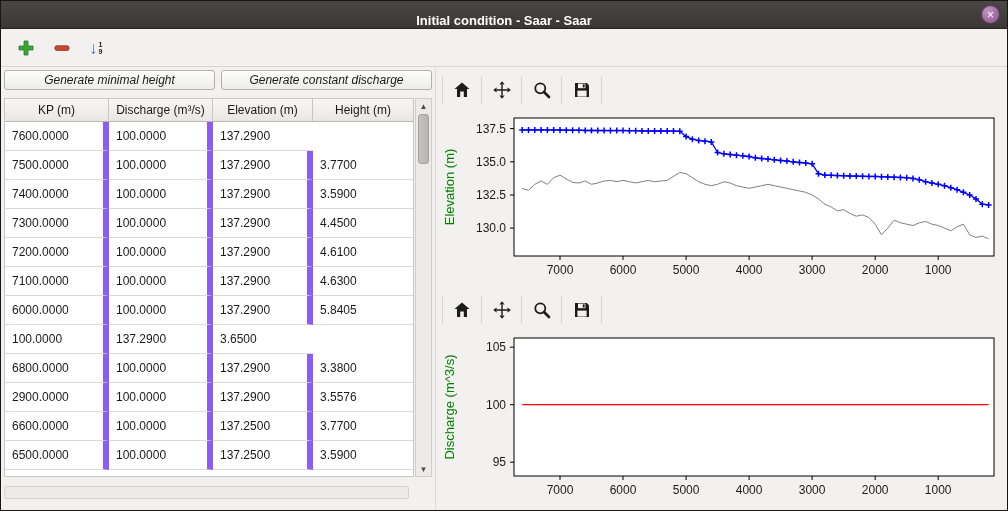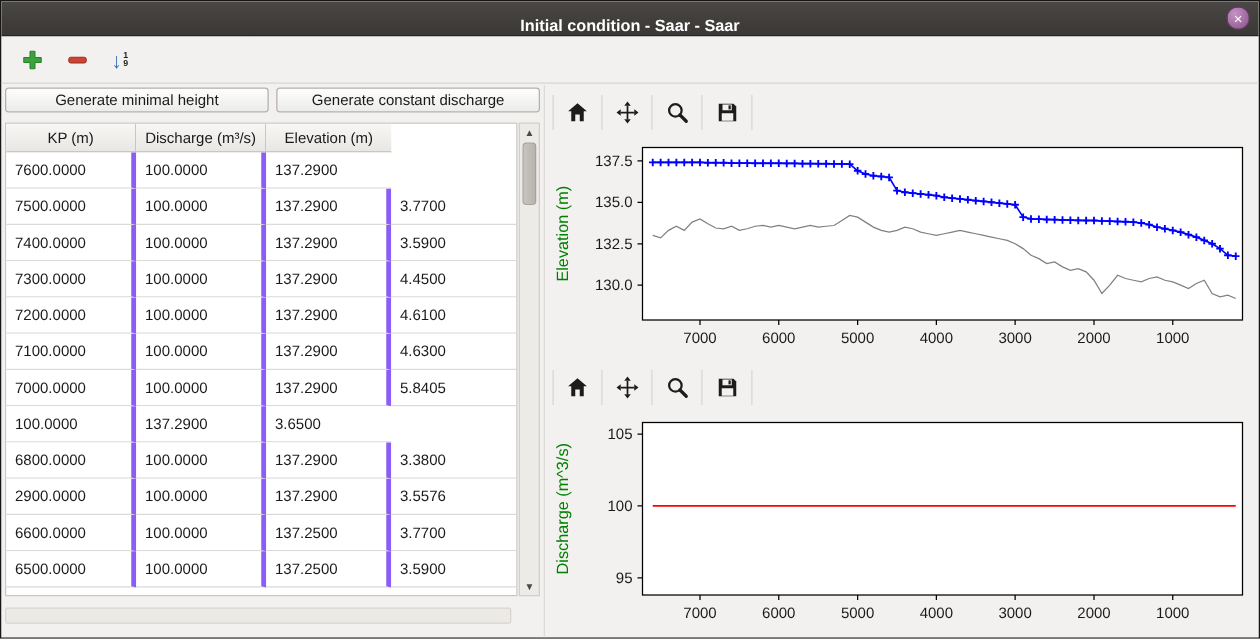--- a/index.html
+++ b/index.html
@@ -25,32 +25,32 @@
   .sort-digits { display:flex; flex-direction:column; font-size:7px; line-height:7px; color:#222; font-weight:bold; margin-left:1px; }
 
   
   .main { position:absolute; top:67px; left:0; right:0; bottom:0; display:flex; }
   .left-panel { width:434px; position:relative; }
   .right-panel { flex:1; position:relative; border-left:1px solid #dddbd8; }
 
   
   .gen-buttons { position:absolute; top:2px; left:3px; right:3px; height:26px; display:flex; gap:6px; }
   button.gen { flex:1; height:20px; font-size:12px; font-family:"Liberation Sans", sans-serif;
-    background:linear-gradient(#fdfdfc,#ececea); border:1px solid #b4b1ad; border-radius:3px; cursor:pointer; color:#1a1a1a; }
+    background:linear-gradient(#fdfdfc,#ececea); border:1px solid #b4b1ad; border-radius:3px; cursor:pointer; color:#1a1a1a;font-style:italic; }
 
   
   .table-area { position:absolute; top:30px; left:3px; right:3px; bottom:33px; display:flex;border-radius:11px; }
   .table { flex:1; border:1px solid #c9c6c2; background:#fff; overflow:hidden; }
   .thead, .tr { display:grid; grid-template-columns:104px 104px 100px 1fr; }
   .th { height:23px; display:flex; align-items:center; justify-content:center; font-size:12px; color:#1a1a1a;
     background:linear-gradient(#f8f7f5,#e9e7e4); border-right:1px solid #c9c6c2; border-bottom:1px solid #b9b6b2; cursor:pointer; }
   .th:last-child { border-right:none; }
   .tr { height:29px; }
   .td { display:flex; align-items:center; padding-left:7px; font-size:12px; color:#1a1a1a;
-    background:#ffffff; border-right:4px solid #8b5cf6; border-bottom:1px solid #dcdad7; }
+    background:#ffffff; border-right:6px solid #8b5cf6; border-bottom:1px solid #dcdad7; }
   .td:last-child { border-right:none; }
 
   
   .vscroll { width:17px; margin-left:1px; background:#edebe8; border:1px solid #d2cfcb; position:relative; }
   .sb-arrow { position:absolute; left:0; width:100%; height:14px; display:flex; align-items:center; justify-content:center;
     font-size:8px; color:#4a4a4a; cursor:pointer; }
   .sb-arrow.up { top:0; }
   .sb-arrow.down { bottom:0; }
   .sb-thumb { position:absolute; top:15px; left:2px; right:2px; height:50px;
     background:linear-gradient(90deg,#c7c4bf,#b7b4af); border:1px solid #a5a29d; border-radius:3px; cursor:grab; }
@@ -110,20 +110,21 @@
         <button class="gen">Generate minimal height</button>
         <button class="gen">Generate constant discharge</button>
       </div>
 
       <div class="table-area">
         <div class="table">
           <div class="thead" id="thead">
               <div class="th">KP (m)</div>
               <div class="th">Discharge (m³/s)</div>
               <div class="th">Elevation (m)</div>
+              <div class="th">Height (m)</div>
             </div>
           <div class="tbody" id="tbody">
               <div class="tr">
                 <div class="td">7600.0000</div>
                 <div class="td">100.0000</div>
                 <div class="td">137.2900</div>
               </div>
               <div class="tr">
                 <div class="td">7500.0000</div>
                 <div class="td">100.0000</div>
@@ -148,21 +149,21 @@
                 <div class="td">137.2900</div>
                 <div class="td">4.6100</div>
               </div>
               <div class="tr">
                 <div class="td">7100.0000</div>
                 <div class="td">100.0000</div>
                 <div class="td">137.2900</div>
                 <div class="td">4.6300</div>
               </div>
               <div class="tr">
-                <div class="td">7000.0000</div>
+                <div class="td">6000.0000</div>
                 <div class="td">100.0000</div>
                 <div class="td">137.2900</div>
                 <div class="td">5.8405</div>
               </div>
               <div class="tr">
                 <div class="td">100.0000</div>
                 <div class="td">137.2900</div>
                 <div class="td">3.6500</div>
               </div>
               <div class="tr">

